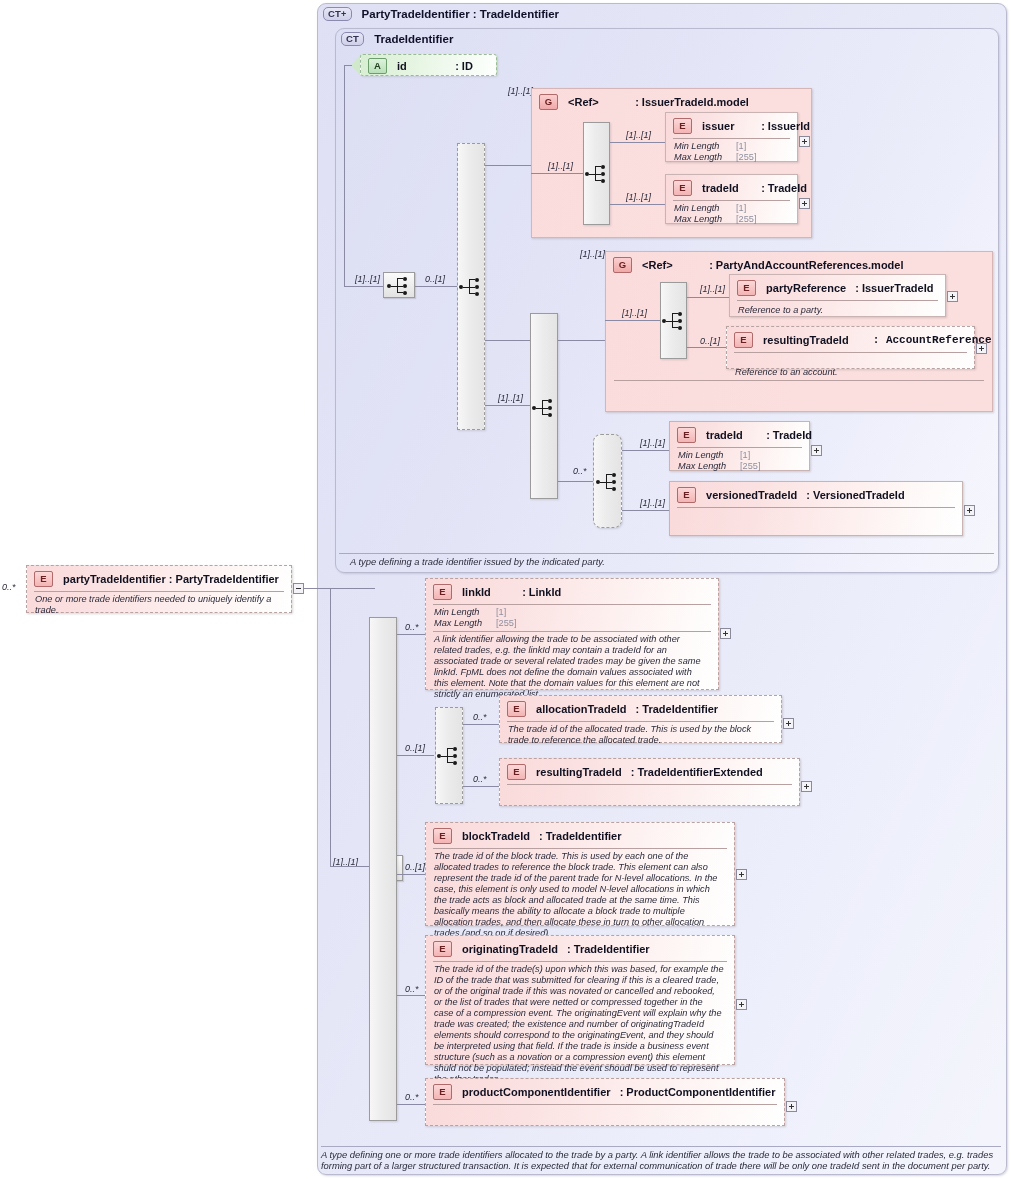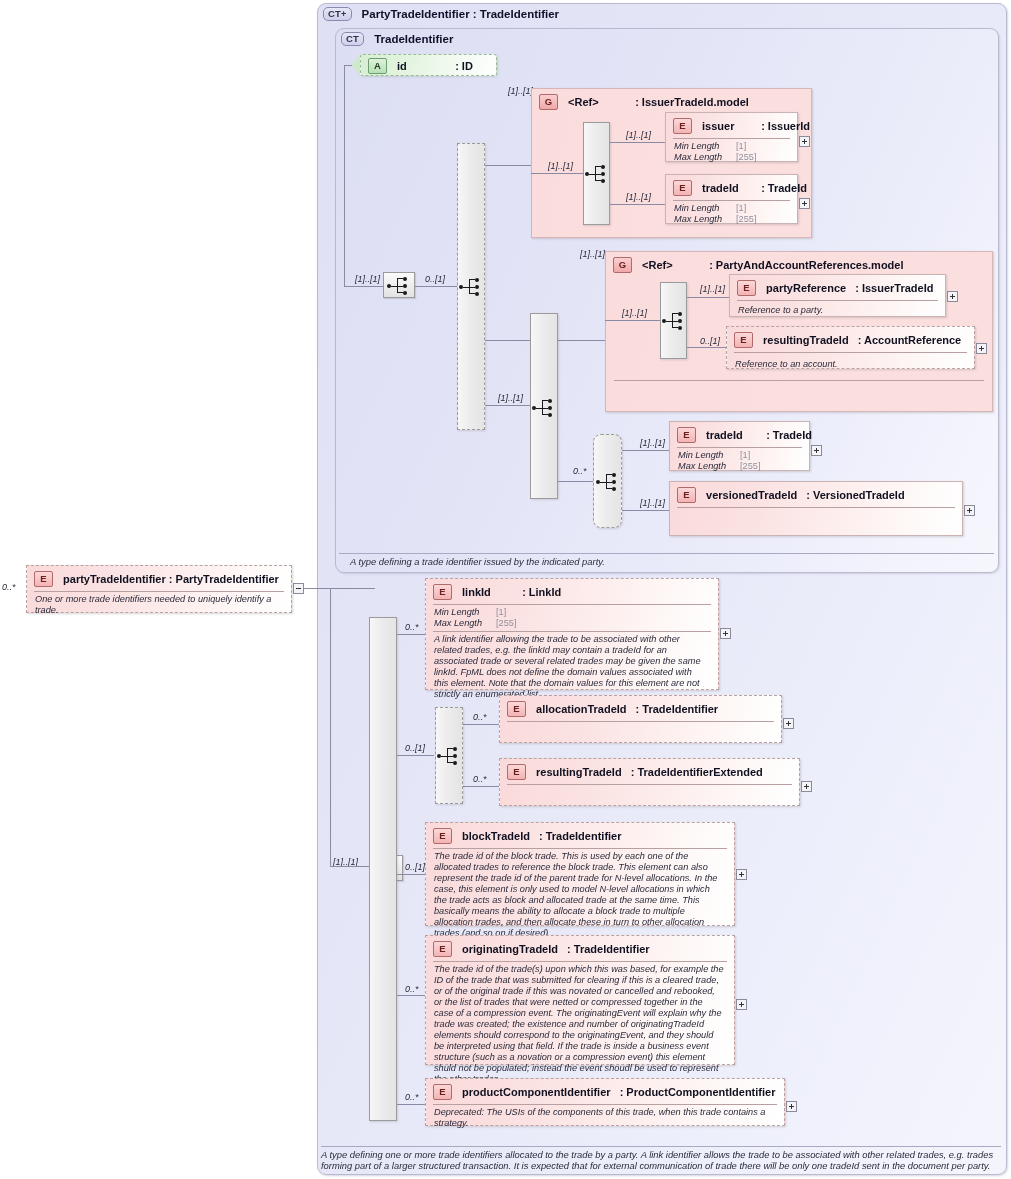--- a/index.html
+++ b/index.html
@@ -315,24 +315,24 @@
   <div class="node-rule" style="top:25px;"></div>
   <div class="doc" style="top:30px;">Reference to a party.</div>
 </div>
 <div class="card abs" style="left:700px;top:284px;">[1]..[1]</div>
 <div class="expander plus abs" style="left:947px;top:291px;"></div>
 
 <div class="node dashed abs" style="left:726px;top:326px;width:249px;height:43px;">
   <div class="node-head">
     <span class="e-badge">E</span>
     <span class="node-name">resultingTradeId</span>
-    <span class="node-type" style="margin-left:6px;">: AccountReference</span>
-  </div>
-  <div class="node-rule" style="top:25px;"></div>
-  <div class="doc" style="top:32px;">Reference to an account.</div>
+    <span class="node-type" style="margin-left:21px;font-family:Liberation Mono, monospace;">: AccountReference</span>
+  </div>
+  <div class="node-rule" style="top:25px;"></div>
+  <div class="doc" style="top:40px;">Reference to an account.</div>
 </div>
 <div class="card abs" style="left:700px;top:336px;">0..[1]</div>
 <div class="expander plus abs" style="left:976px;top:343px;"></div>
 
 <div class="seqcol solid abs" style="left:530px;top:313px;width:28px;height:186px;">
   <div class="glyph" style="left:1px;top:84px;">
     <span class="gdot" style="left:0px;top:8px;"></span>
     <i style="left:4px;top:9.5px;width:6px;height:1px;"></i>
     <i style="left:10px;top:2px;width:1px;height:15px;"></i>
     <i style="left:11px;top:2px;width:5px;height:1px;"></i>
@@ -458,20 +458,21 @@
 <div class="ln lnh abs" style="left:463px;top:786px;width:36px;"></div>
 <div class="card abs" style="left:473px;top:774px;">0..*</div>
 
 <div class="node dashed abs" style="left:499px;top:695px;width:283px;height:48px;">
   <div class="node-head">
     <span class="e-badge">E</span>
     <span class="node-name">allocationTradeId</span>
     <span class="node-type" style="margin-left:6px;">: TradeIdentifier</span>
   </div>
   <div class="node-rule" style="top:25px;"></div>
+  <div class="doc" style="top:28px;">The trade id of the allocated trade. This is used by the block trade to reference the allocated trade.</div>
 </div>
 <div class="expander plus abs" style="left:783px;top:718px;"></div>
 
 <div class="node dashed abs" style="left:499px;top:758px;width:301px;height:48px;">
   <div class="node-head">
     <span class="e-badge">E</span>
     <span class="node-name">resultingTradeId</span>
     <span class="node-type" style="margin-left:6px;">: TradeIdentifierExtended</span>
   </div>
   <div class="node-rule" style="top:25px;"></div>
@@ -500,15 +501,14 @@
 </div>
 <div class="expander plus abs" style="left:736px;top:999px;"></div>
 
 <div class="node dashed abs" style="left:425px;top:1078px;width:360px;height:48px;">
   <div class="node-head">
     <span class="e-badge">E</span>
     <span class="node-name">productComponentIdentifier</span>
     <span class="node-type" style="margin-left:6px;">: ProductComponentIdentifier</span>
   </div>
   <div class="node-rule" style="top:25px;"></div>
-  <div class="doc" style="top:28px;">Deprecated: The USIs of the components of this trade, when this trade contains a strategy.</div>
 </div>
 <div class="expander plus abs" style="left:786px;top:1101px;"></div>
 
 </body></html>

